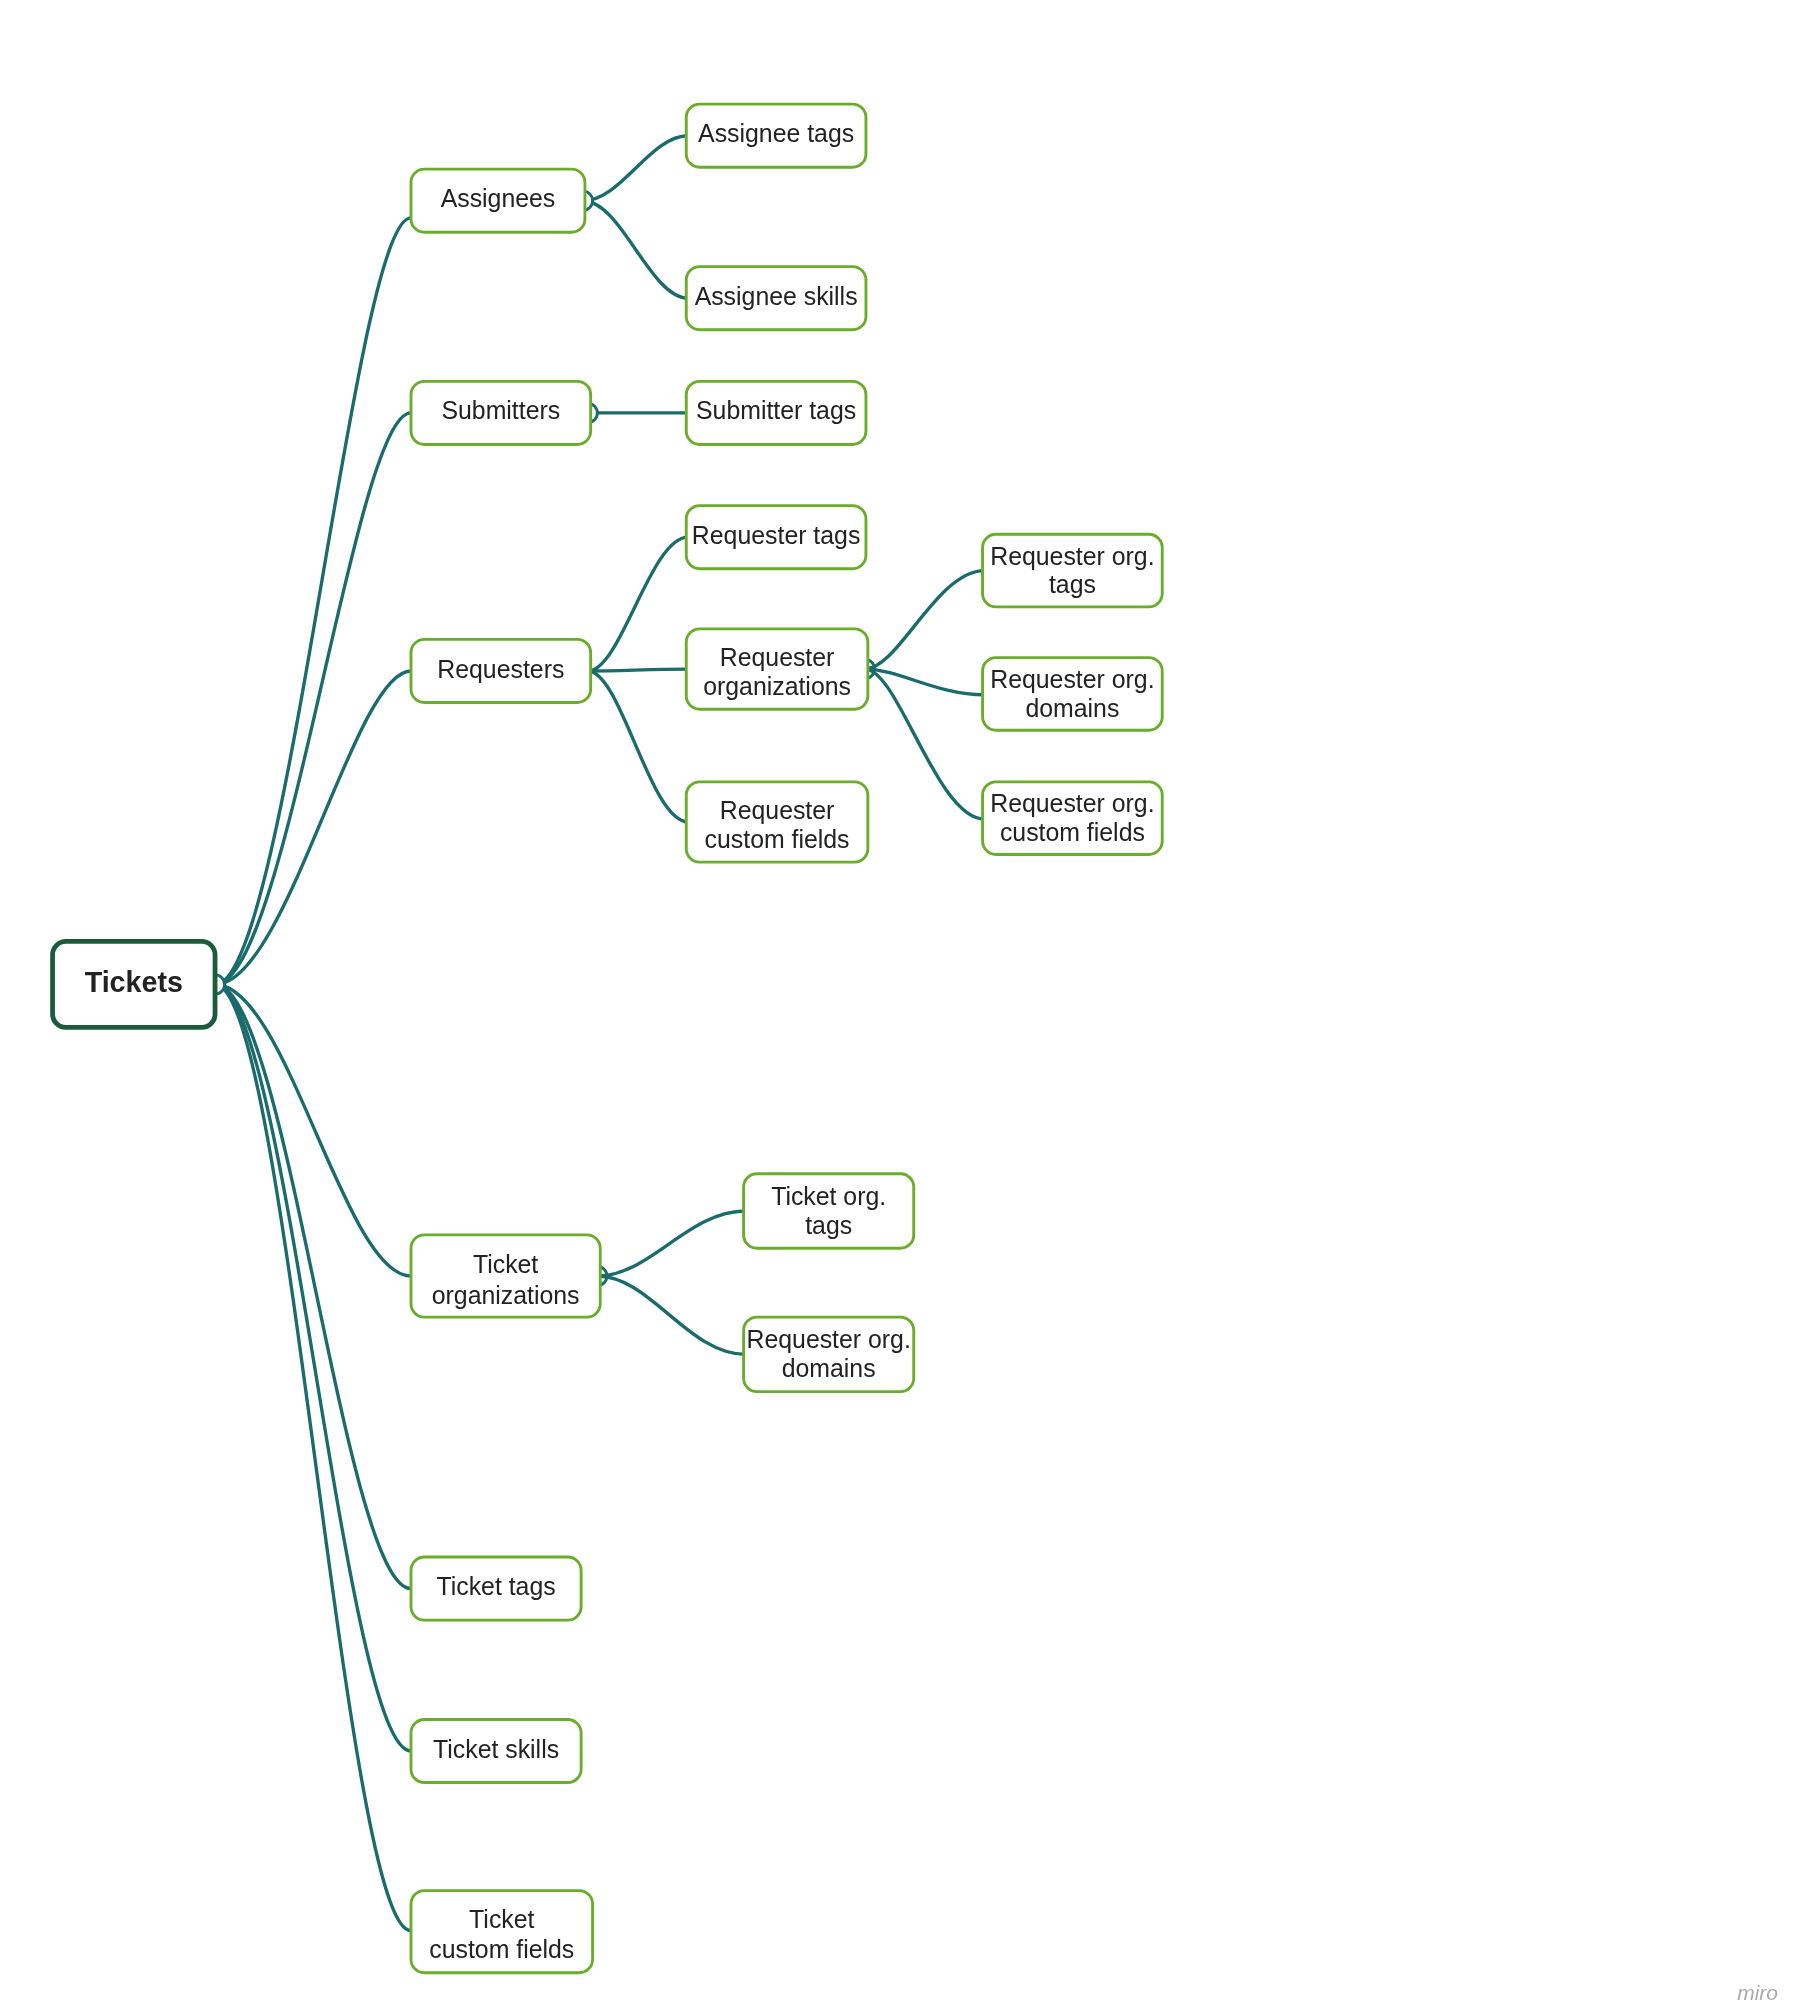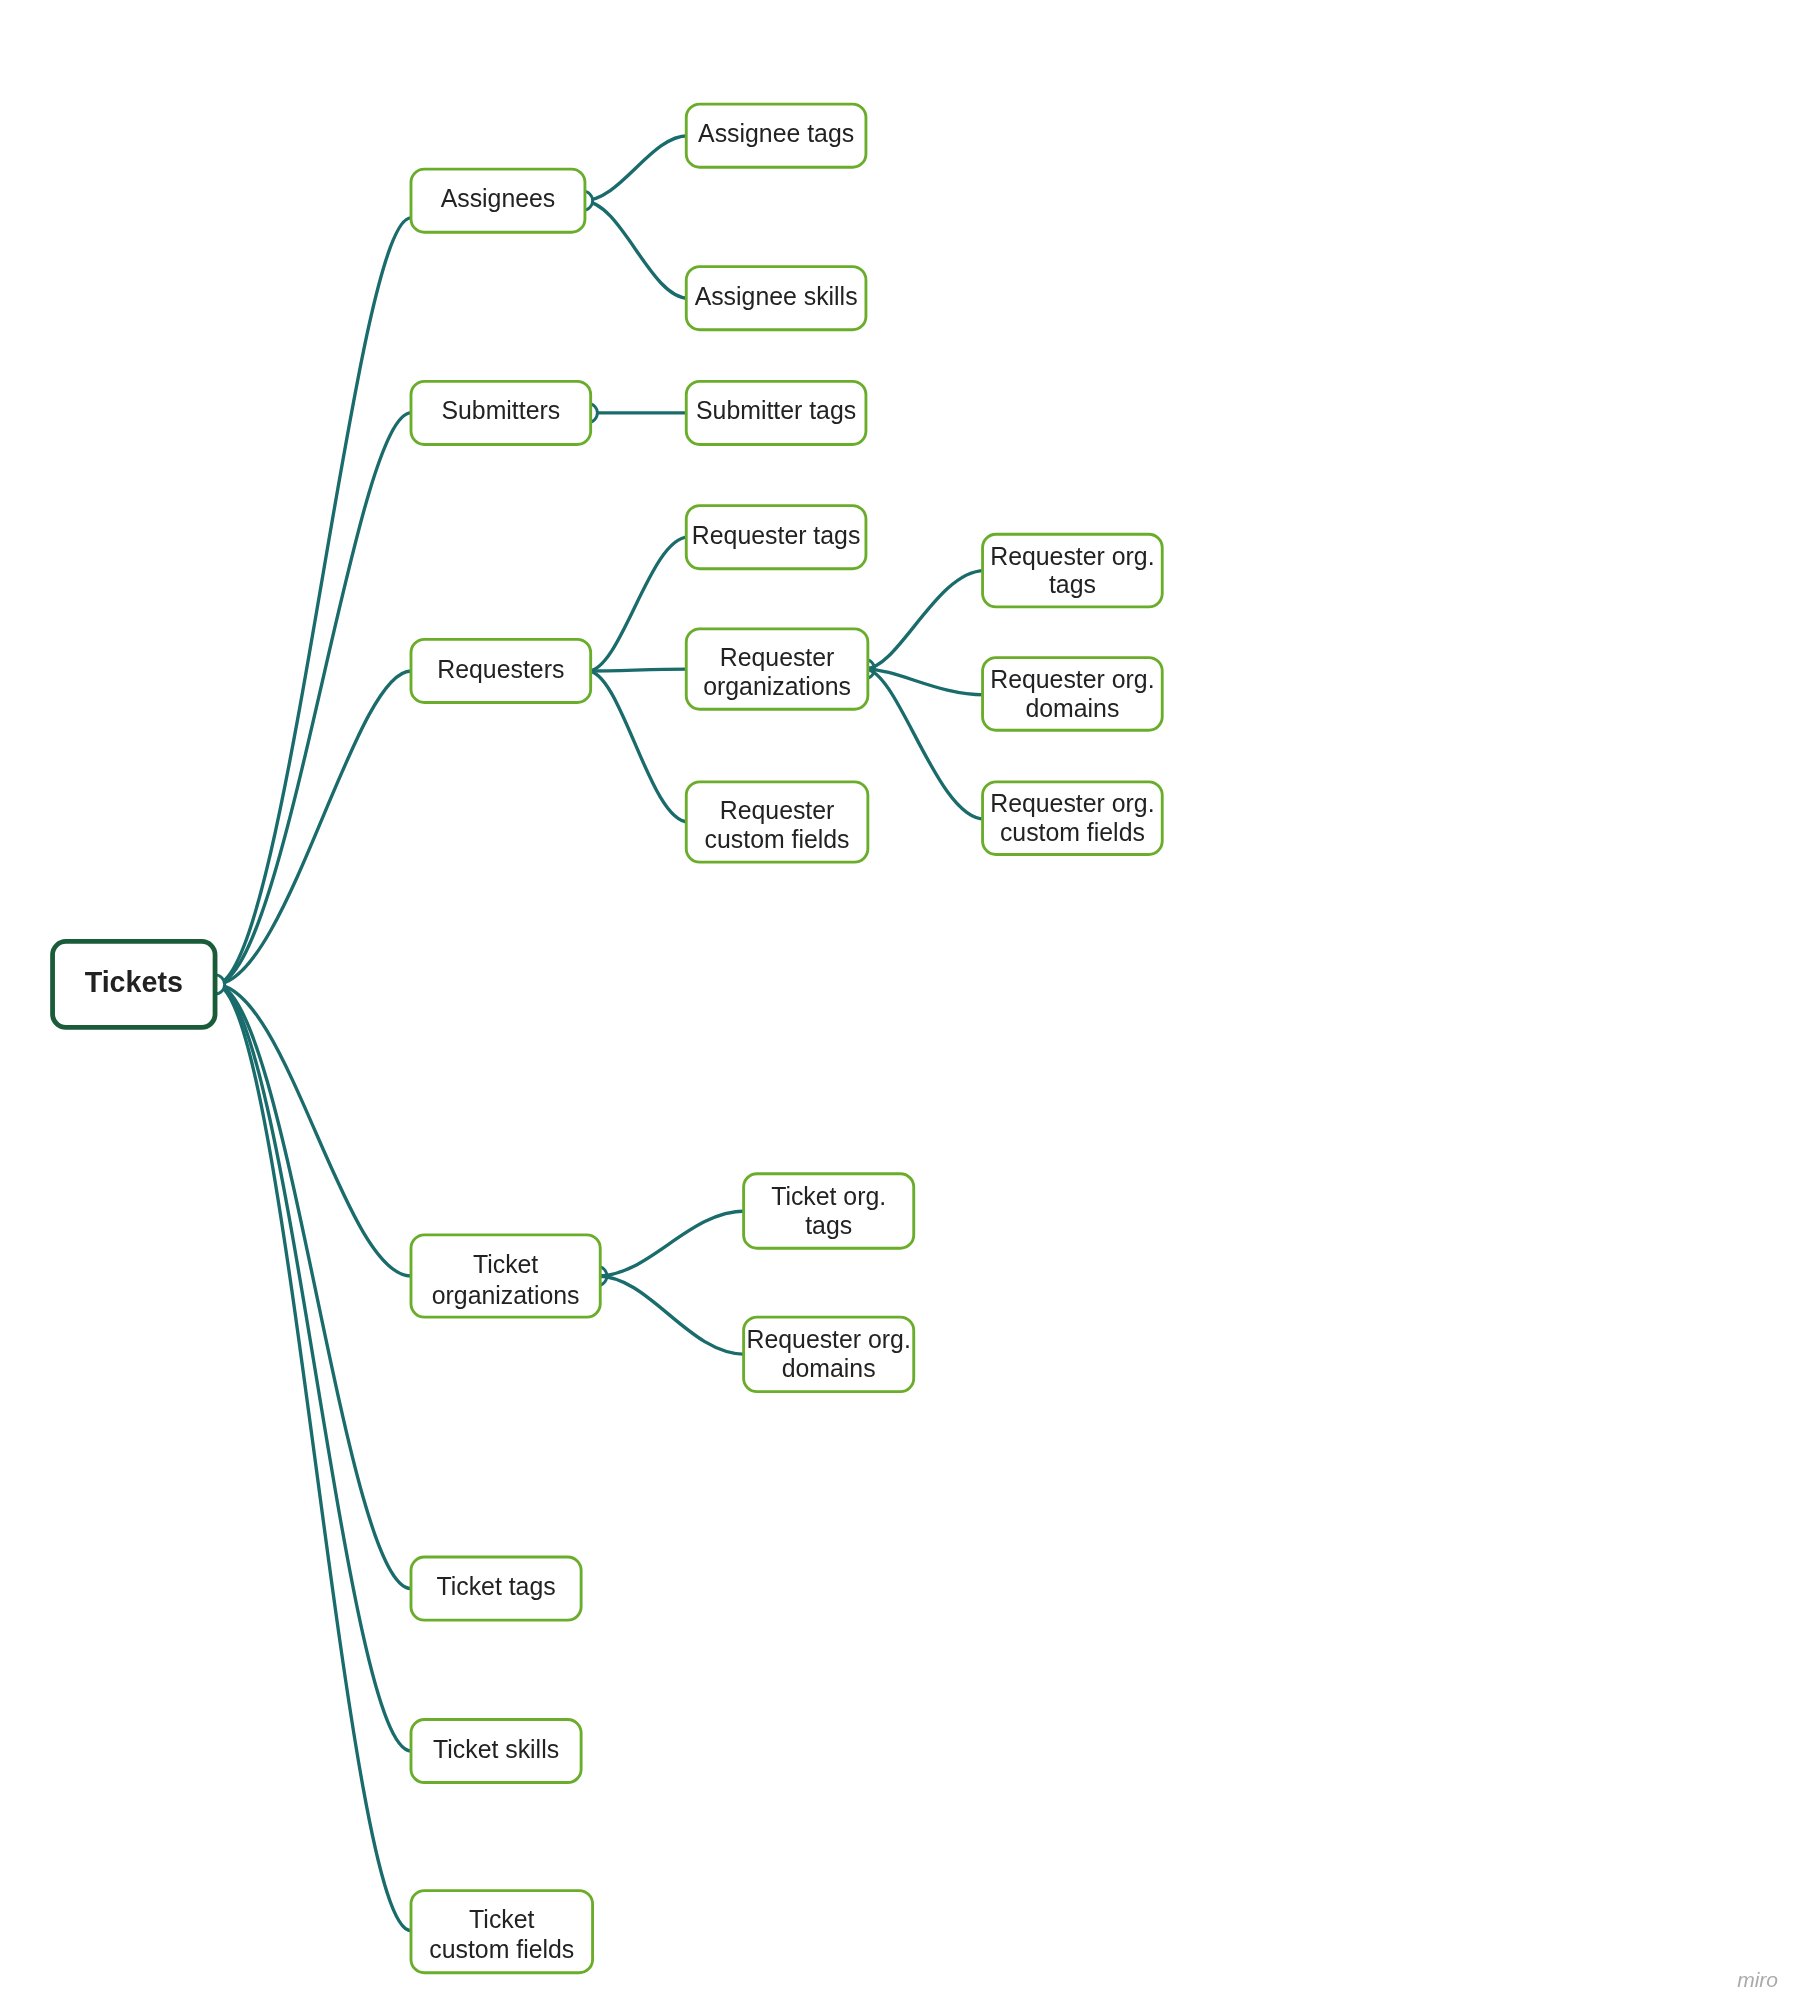--- a/index.html
+++ b/index.html
@@ -12,21 +12,21 @@
       position: relative;
     }
     svg#diagram {
       position: absolute;
       top: 0; left: 0;
       width: 1816px;
       height: 2011px;
     }
     .miro-watermark {
       position: absolute;
-      bottom: 19px;
+      bottom: 6px;
       right: 38px;
       font-size: 21px;
       color: #aaa;
       font-style: italic;
     }
   </style>
 </head>
 <body>
 
 <svg id="diagram" xmlns="http://www.w3.org/2000/svg" viewBox="0 0 1900 2104" width="1816" height="2011">

